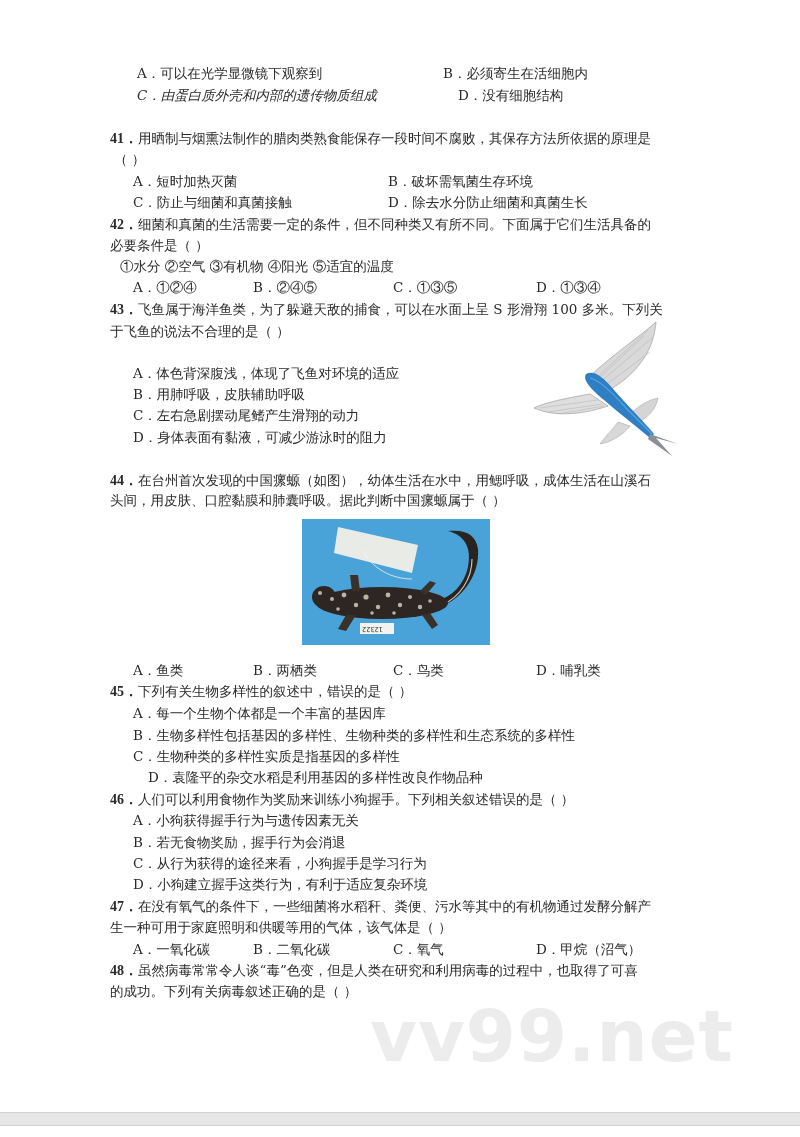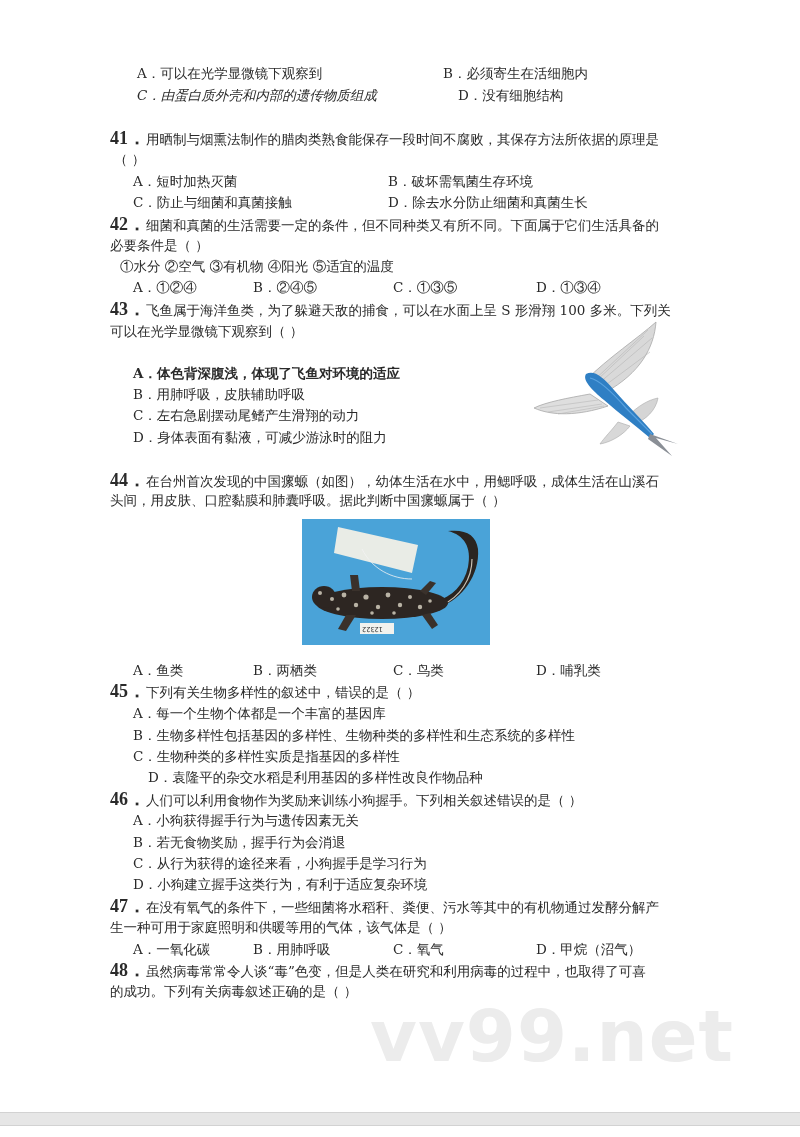--- a/index.html
+++ b/index.html
@@ -1,19 +1,19 @@
 <!DOCTYPE html>
 <html><head>
 <meta charset="utf-8">
 <style>
   html, body { margin:0; padding:0; }
   body { width:800px; height:1137px; background:#ffffff; position:relative; overflow:hidden;
          font-family:"DejaVu Serif","Liberation Serif",serif; color:#2a2a2a; }
   .line { position:absolute; left:0; white-space:nowrap; font-size:13.5px; line-height:20px; }
-  .qnum { font-weight:bold; font-family:"Liberation Serif","DejaVu Serif",serif; font-size:18px; }
+  .qnum { font-weight:bold; font-family:"Liberation Serif","DejaVu Serif",serif; font-size:14px; }
   .opt { position:absolute; white-space:nowrap; font-size:13.5px; line-height:20px; }
   .fig-fish { position:absolute; left:528px; top:318px; width:156px; height:140px; }
   .fig-salamander { position:absolute; left:302px; top:519px; width:188px; height:126px;
                     background:#4aa3d8; }
   .watermark { position:absolute; left:370px; top:1000px; font-family:"DejaVu Sans","Liberation Sans",sans-serif;
                font-weight:bold; font-size:72px; color:#ececec; letter-spacing:1px; line-height:72px; }
   .bottom-band { position:absolute; left:0; top:1112px; width:800px; height:12px; background:#e6e6e6;
                  border-top:1px solid #d2d2d2; border-bottom:1px solid #d2d2d2; }
 </style>
 </head>
@@ -46,22 +46,22 @@
   <span class="opt" style="left:133px;top:277px;text-align:right;">A．①②④</span>
   <span class="opt" style="left:253px;top:277px;">B．②④⑤</span>
   <span class="opt" style="left:393px;top:277px;">C．①③⑤</span>
   <span class="opt" style="left:536px;top:277px;">D．①③④</span>
 </div>
 
 <div>
   <div class="line" style="left:110px;top:299px;">
     <span class="qnum">43．</span><span>飞鱼属于海洋鱼类，为了躲避天敌的捕食，可以在水面上呈 S 形滑翔 100 多米。下列关</span>
   </div>
-  <div class="line" style="left:110px;top:321px;">可以在光学显微镜下观察到（        ）</div>
-  <span class="opt" style="left:133px;top:363px;font-weight:bold;">A．体色背深腹浅，体现了飞鱼对环境的适应</span>
+  <div class="line" style="left:110px;top:321px;">于飞鱼的说法不合理的是（        ）</div>
+  <span class="opt" style="left:133px;top:363px;">A．体色背深腹浅，体现了飞鱼对环境的适应</span>
   <span class="opt" style="left:133px;top:384px;">B．用肺呼吸，皮肤辅助呼吸</span>
   <span class="opt" style="left:133px;top:405px;">C．左右急剧摆动尾鳍产生滑翔的动力</span>
   <span class="opt" style="left:133px;top:427px;">D．身体表面有黏液，可减少游泳时的阻力</span>
 
   <svg class="fig-fish" viewBox="0 0 156 140">
 
     <path d="M58 62 C 80 40, 110 20, 128 4 C 126 30, 112 55, 78 74 Z" fill="#d9d9d9" stroke="#a8a8a8" stroke-width="0.8"></path>
     <path d="M64 64 L120 12 M70 66 L124 20 M75 69 L122 34 M68 63 L116 18" stroke="#b5b5b5" stroke-width="0.6"></path>
 
     <path d="M62 76 C 40 80, 18 84, 6 90 C 24 98, 50 98, 80 88 Z" fill="#dedede" stroke="#a8a8a8" stroke-width="0.8"></path>
@@ -147,21 +147,21 @@
   <span class="opt" style="left:133px;top:853px;">C．从行为获得的途径来看，小狗握手是学习行为</span>
   <span class="opt" style="left:133px;top:874px;">D．小狗建立握手这类行为，有利于适应复杂环境</span>
 </div>
 
 <div>
   <div class="line" style="left:110px;top:896px;">
     <span class="qnum">47．</span><span>在没有氧气的条件下，一些细菌将水稻秆、粪便、污水等其中的有机物通过发酵分解产</span>
   </div>
   <div class="line" style="left:110px;top:917px;text-align:right;">生一种可用于家庭照明和供暖等用的气体，该气体是（        ）</div>
   <span class="opt" style="left:133px;top:939px;">A．一氧化碳</span>
-  <span class="opt" style="left:253px;top:939px;">B．用肺呼吸</span>
+  <span class="opt" style="left:253px;top:939px;">B．二氧化碳</span>
   <span class="opt" style="left:393px;top:939px;">C．氧气</span>
   <span class="opt" style="left:536px;top:939px;">D．甲烷（沼气）</span>
 </div>
 
 <div>
   <div class="line" style="left:110px;top:960px;">
     <span class="qnum">48．</span><span>虽然病毒常常令人谈“毒”色变，但是人类在研究和利用病毒的过程中，也取得了可喜</span>
   </div>
   <div class="line" style="left:110px;top:981px;">的成功。下列有关病毒叙述正确的是（    ）</div>
 </div>

